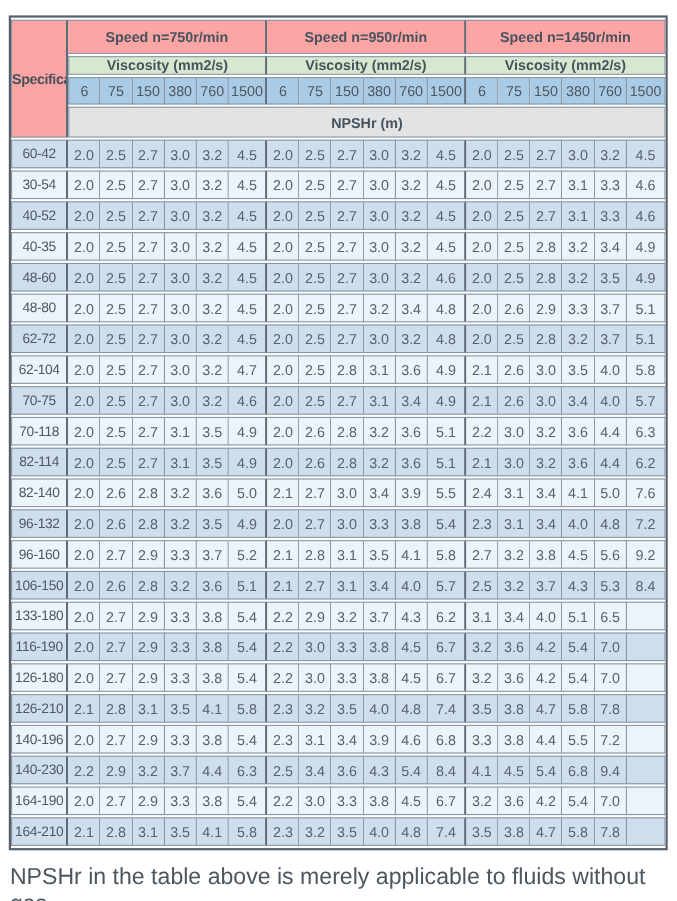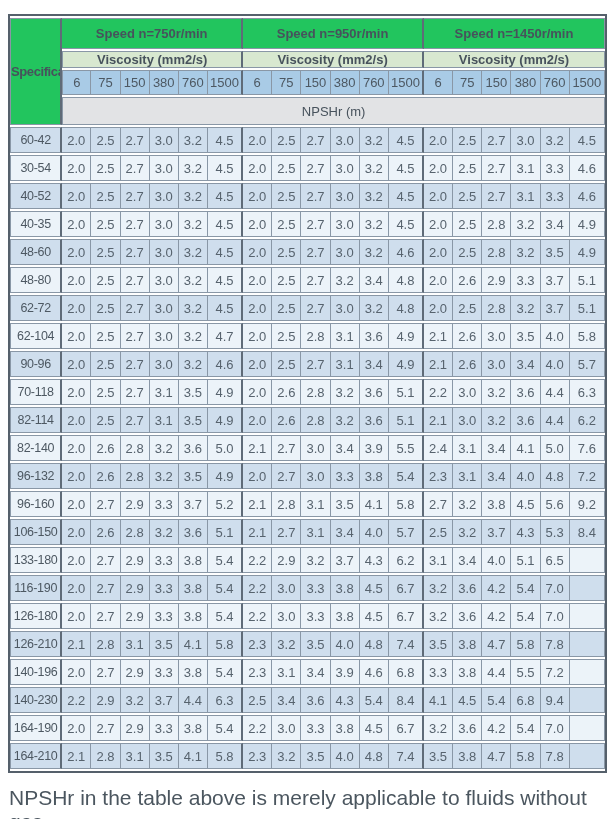--- a/index.html
+++ b/index.html
@@ -30,24 +30,24 @@
     vertical-align: middle;
     border-top: 1px solid #8997a6;
     border-bottom: 1px solid #8997a6;
     border-right: 1px solid #8997a6;
     overflow: hidden;
     white-space: nowrap;
   }
   tr > th:first-child, tr > td:first-child { border-left: 1px solid #8997a6; }
 
   
-  thead tr.r-speed th     { height: 31px; background: #22c55e; font-size: 13px; font-weight: bold; color: #47525c; }
+  thead tr.r-speed th     { height: 31px; background: #fca5a5; font-size: 13px; font-weight: bold; color: #47525c; }
   thead tr.r-visc  th     { height: 14px; background: #d8e8d0; font-size: 13px; font-weight: bold; color: #47525c; }
   thead tr.r-nums  th     { height: 25px; background: #a9cbe6; font-size: 13px; color: #4d5862; }
-  thead tr.r-npshr th     { height: 28px; background: #e2e3e5; font-size: 13px; font-weight: normal; color: #47525c; }
+  thead tr.r-npshr th     { height: 28px; background: #e2e3e5; font-size: 13px; font-weight: bold; color: #47525c; }
   th.spec-head {
     background: #a9cbe6;
     font-size: 10.5px;
     letter-spacing: -0.4px;
     color: #3f4a54;
     font-weight: normal;
   }
 
   
   tbody th, tbody td { height: 26px; font-size: 13px; }
@@ -289,21 +289,21 @@
           <td>3.6</td>
           <td class="group-end">4.9</td>
           <td>2.1</td>
           <td>2.6</td>
           <td>3.0</td>
           <td>3.5</td>
           <td>4.0</td>
           <td>5.8</td>
         </tr>
         <tr>
-          <th class="spec group-end">90-96</th>
+          <th class="spec group-end">70-75</th>
           <td>2.0</td>
           <td>2.5</td>
           <td>2.7</td>
           <td>3.0</td>
           <td>3.2</td>
           <td class="group-end">4.6</td>
           <td>2.0</td>
           <td>2.5</td>
           <td>2.7</td>
           <td>3.1</td>

